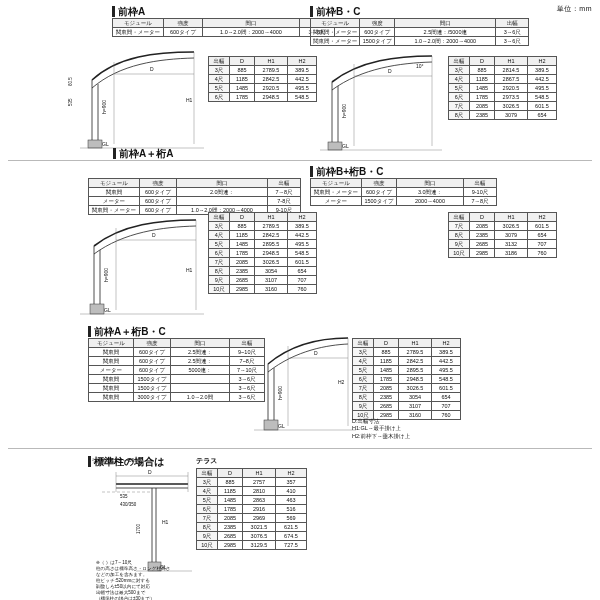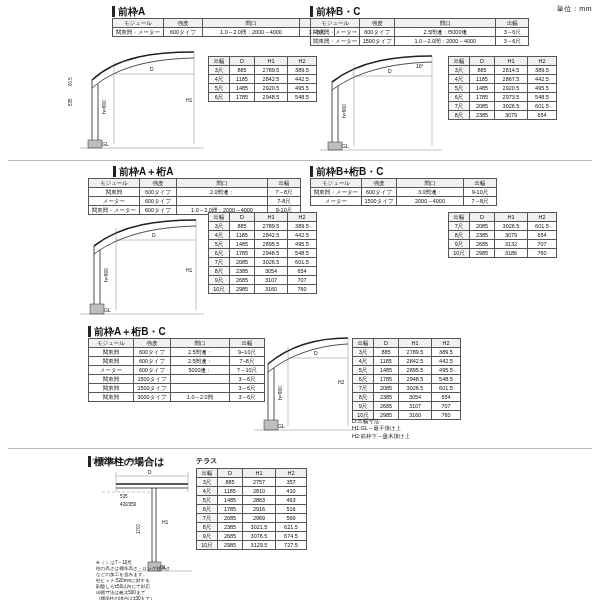--- a/index.html
+++ b/index.html
@@ -213,21 +213,21 @@
     <line class="thin" x1="114" y1="8" x2="114" y2="98"></line>
     <line class="thin" x1="36" y1="28" x2="114" y2="28"></line>
     <text class="lbl" x="70" y="25">D</text>
     <text class="lbl" x="98" y="20">10°</text>
     <text class="lbl" x="28" y="70" transform="rotate(-90 28,70)">h=900</text>
     <text class="lbl" x="24" y="100">GL</text>
   </svg>
 
   <div class="hr" style="top:160px;"></div>
 
-  <div class="blk" style="left:88px;top:166px;padding-left:25px;">
+  <div class="blk" style="left:88px;top:148px;padding-left:25px;">
     <div class="sec-title">前枠A＋桁A</div>
   </div>
 
   <table class="spec" style="position:absolute;left:88px;top:178px;">
     <tbody>
         <tr>
       <th style="width:46px">モジュール</th>
       <th style="width:32px">強度</th>
       <th style="width:86px">間口</th>
       <th style="width:28px">出幅</th>

